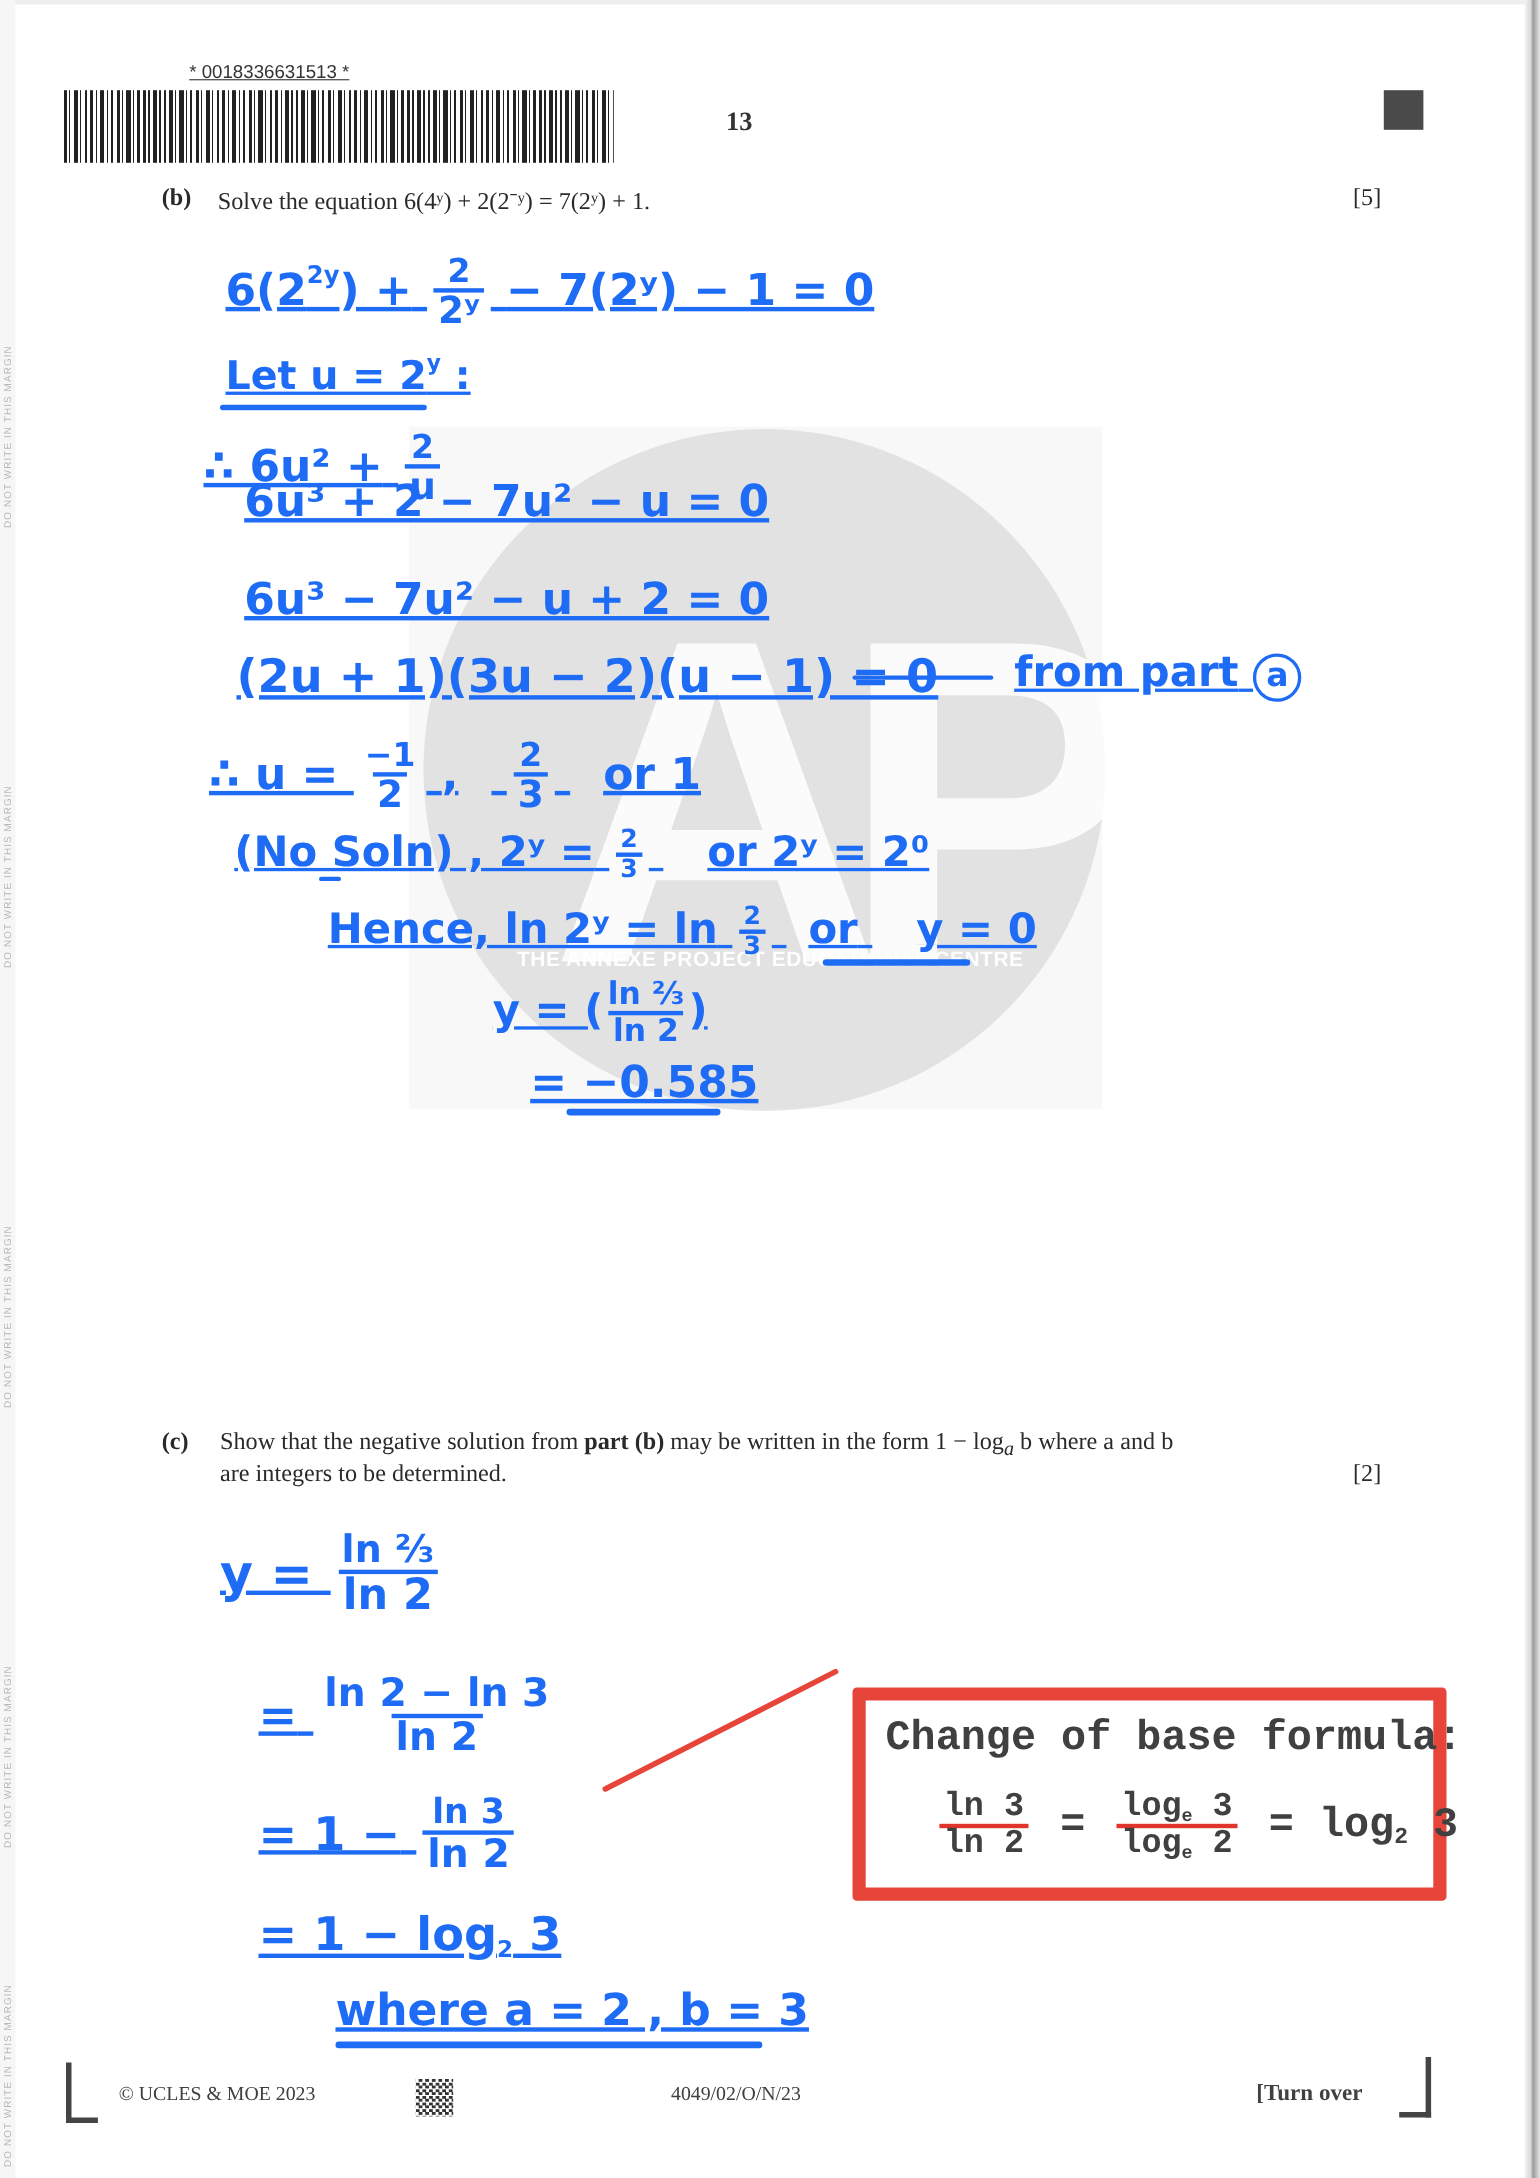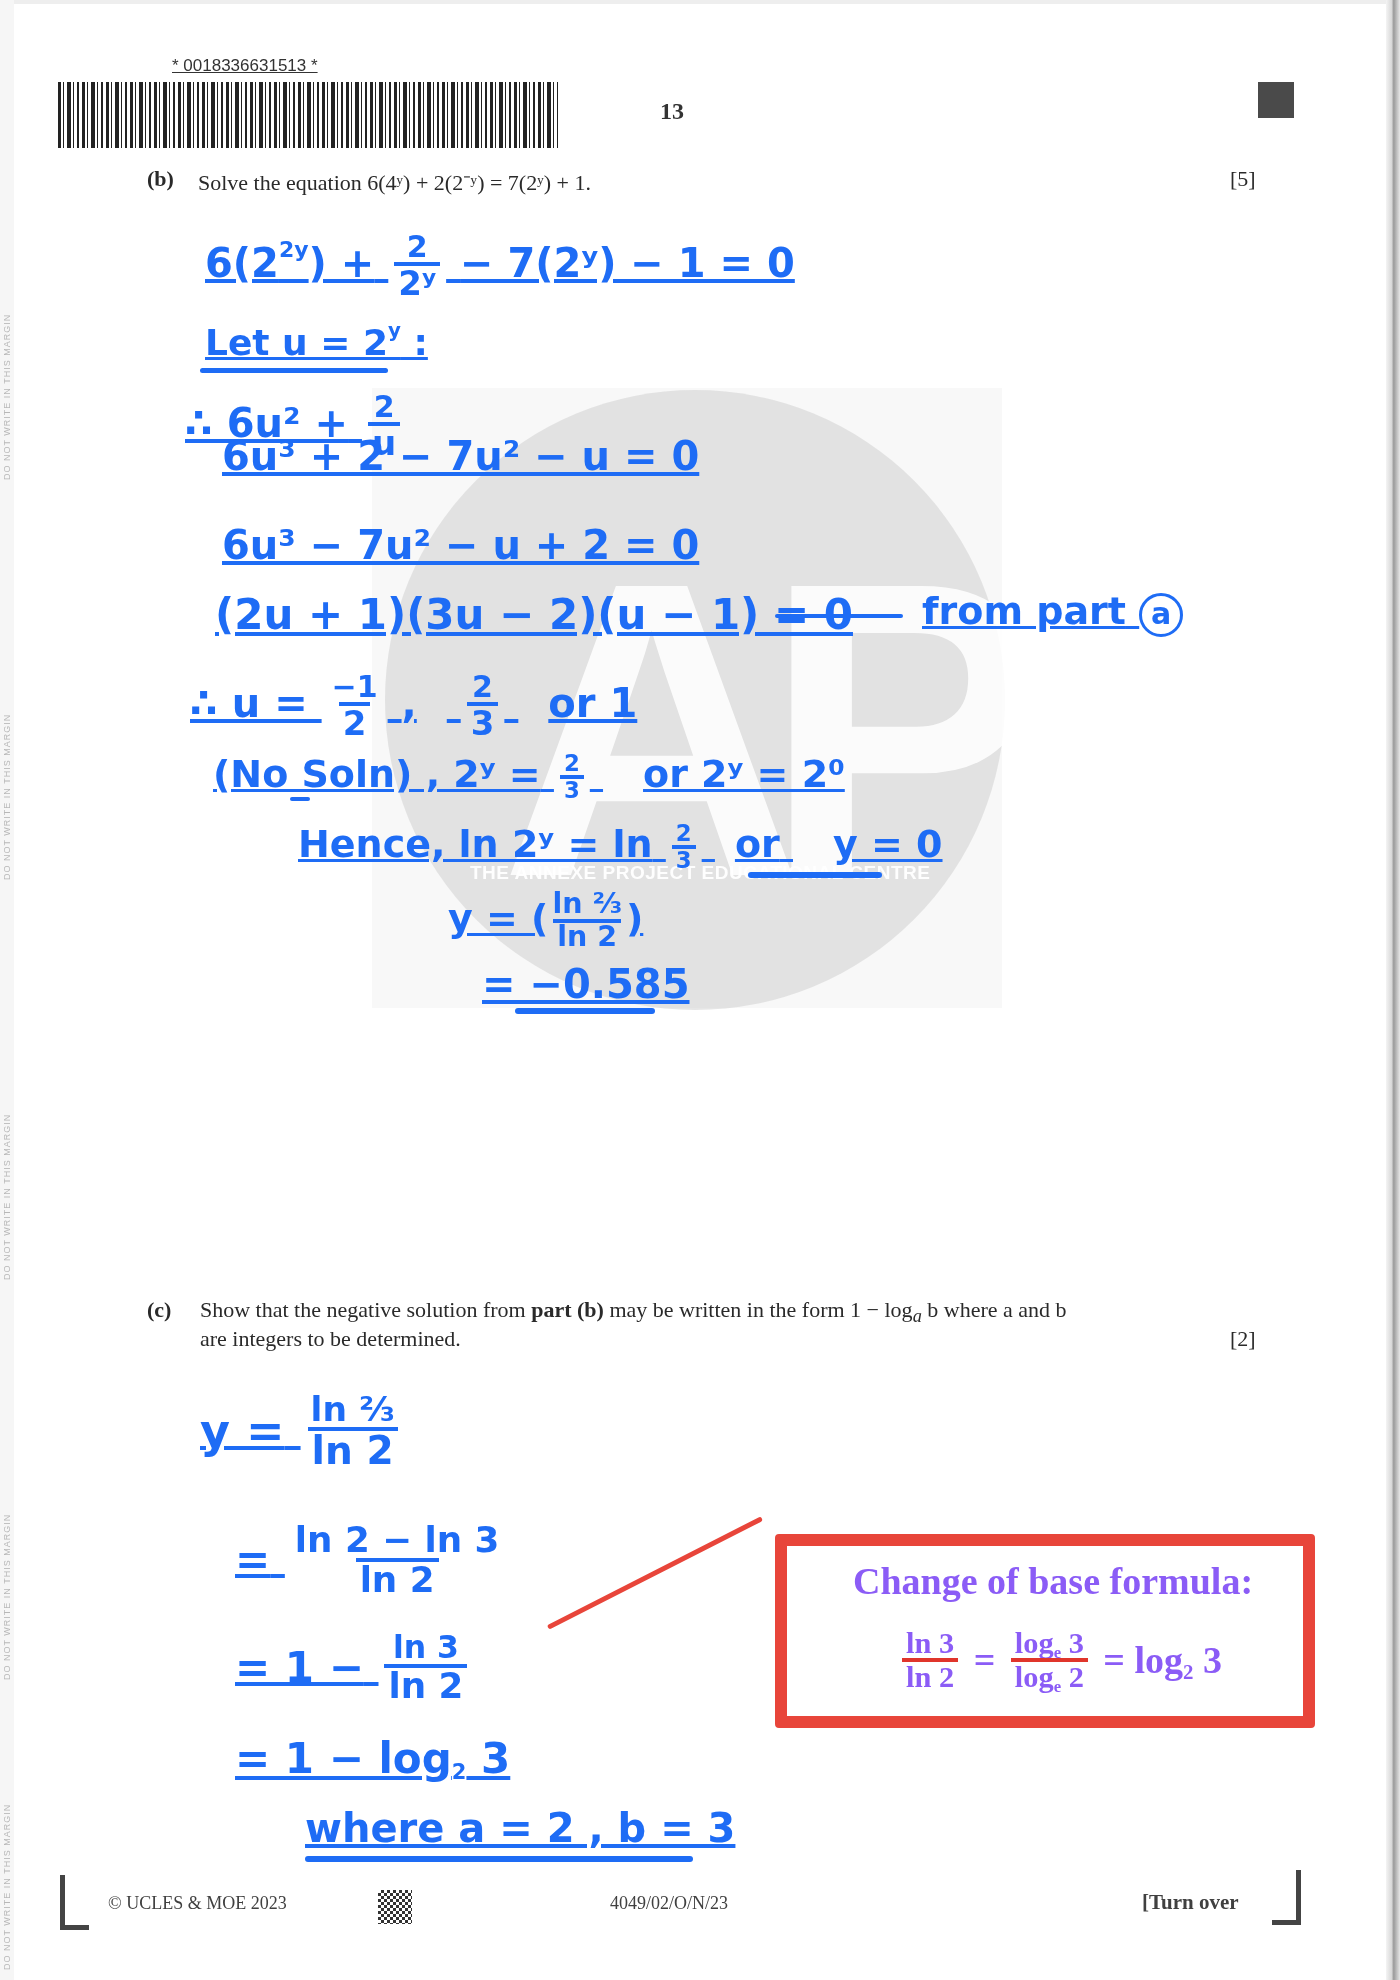--- a/index.html
+++ b/index.html
@@ -35,21 +35,21 @@
     .uline { position: absolute; height: 6px; background: #1e6cf5; border-radius: 3px; }
 
     .watermark { position: absolute; left: 385px; top: 390px; width: 620px; height: 620px; border-radius: 50%; background: rgba(200,200,200,0.45); }
     .watermark-sq { position: absolute; left: 372px; top: 388px; width: 630px; height: 620px; background: rgba(235,235,235,0.35); }
     .watermark-letters { position: absolute; left: 500px; top: 520px; font-family: "Liberation Sans", sans-serif; font-size: 420px; font-weight: bold; color: rgba(255,255,255,0.85); line-height: 1; letter-spacing: -40px; }
     .watermark-caption { position: absolute; left: 470px; top: 862px; font-family: "Liberation Sans", sans-serif; font-size: 19px; font-weight: bold; color: rgba(255,255,255,0.95); letter-spacing: 0.5px; }
 
     .circled { display: inline-block; border: 3px solid #1e6cf5; border-radius: 50%; width: 38px; height: 38px; line-height: 36px; text-align: center; font-size: 30px; }
 
     .red-box { position: absolute; left: 775px; top: 1534px; width: 540px; height: 194px; border: 12px solid #e8453a; border-radius: 4px; box-sizing: border-box; }
-    .red { position: absolute; font-family: Liberation Serif, serif; color: #8b5cf6; font-weight: bold; white-space: nowrap; line-height: 1; margin-left: 48px; }
+    .red { position: absolute; font-family: Liberation Mono, monospace; color: #404040; font-weight: bold; white-space: nowrap; line-height: 1; }
     .red sub { font-size: 0.55em; vertical-align: -0.3em; line-height: 0; }
     .red .frac .den { border-top-color: #e0352b; }
     .pointer { position: absolute; left: 548px; top: 1625px; width: 240px; height: 5px; background: #e8453a; transform-origin: 0 50%; transform: rotate(-27deg); border-radius: 3px; }
 
     .footer-corner-l { position: absolute; left: 60px; top: 1875px; width: 24px; height: 50px; border-left: 5px solid #444; border-bottom: 5px solid #444; }
     .footer-corner-r { position: absolute; left: 1272px; top: 1870px; width: 24px; height: 50px; border-right: 5px solid #444; border-bottom: 5px solid #444; }
     .footer-text { position: absolute; font-size: 18px; color: #404040; }
     .qr { position: absolute; left: 378px; top: 1890px; width: 34px; height: 34px;
       background: repeating-conic-gradient(#333 0 25%, #fff 0 50%) 0 0/6px 6px; }
   </style>

